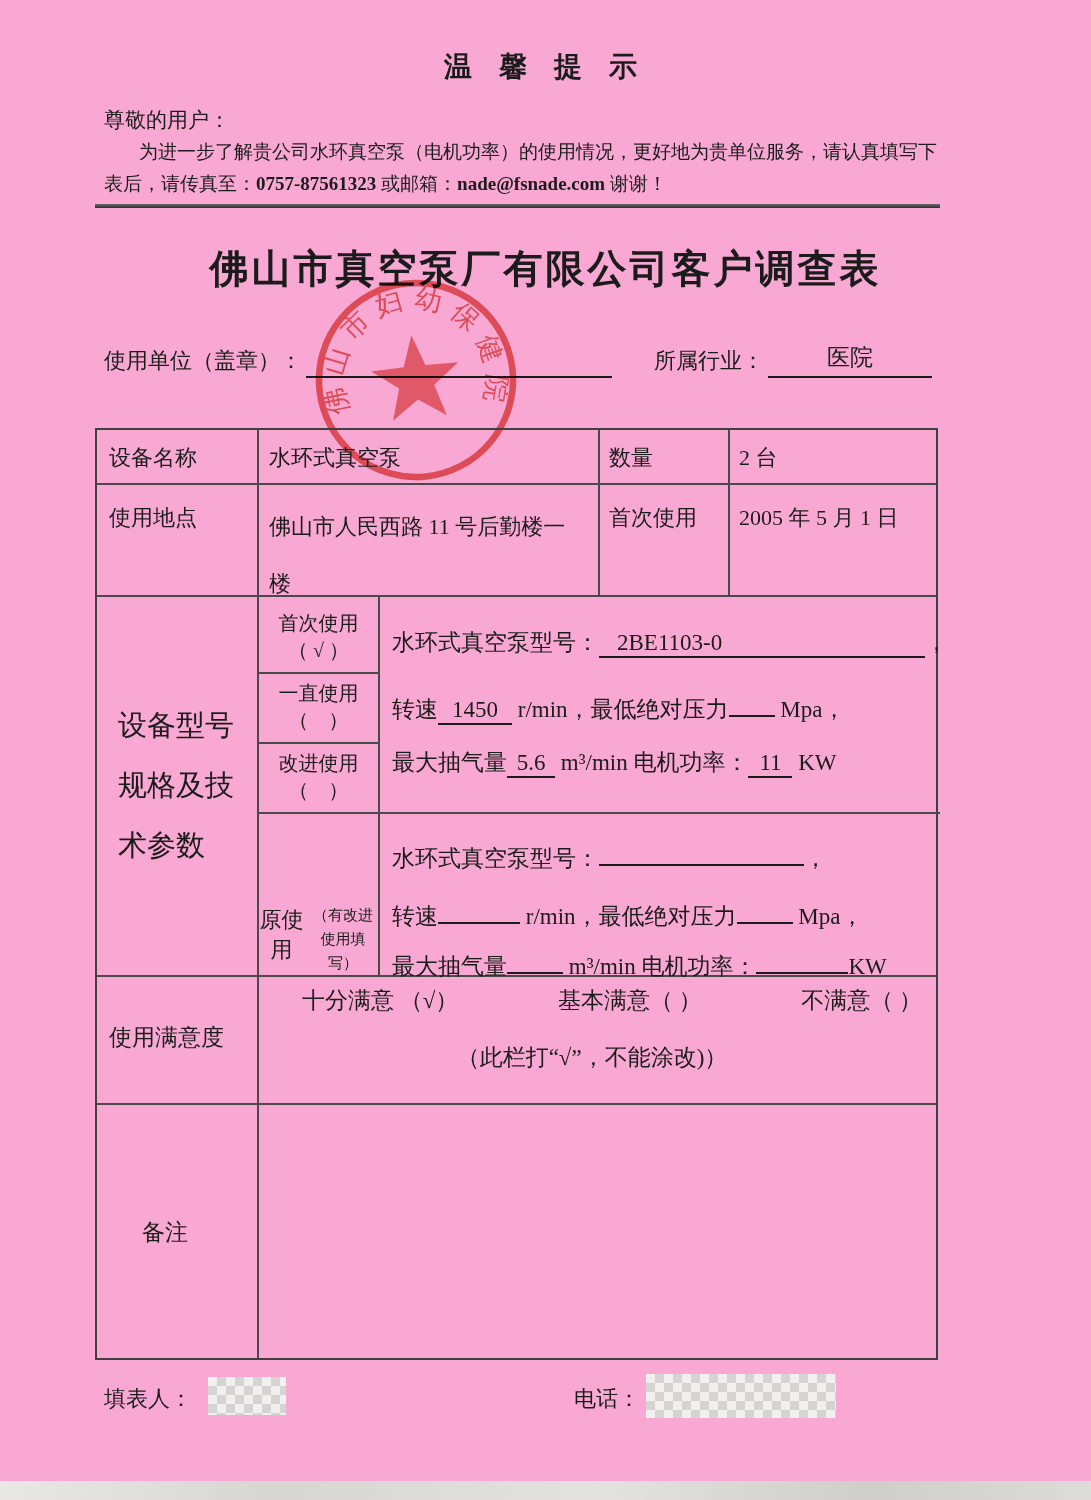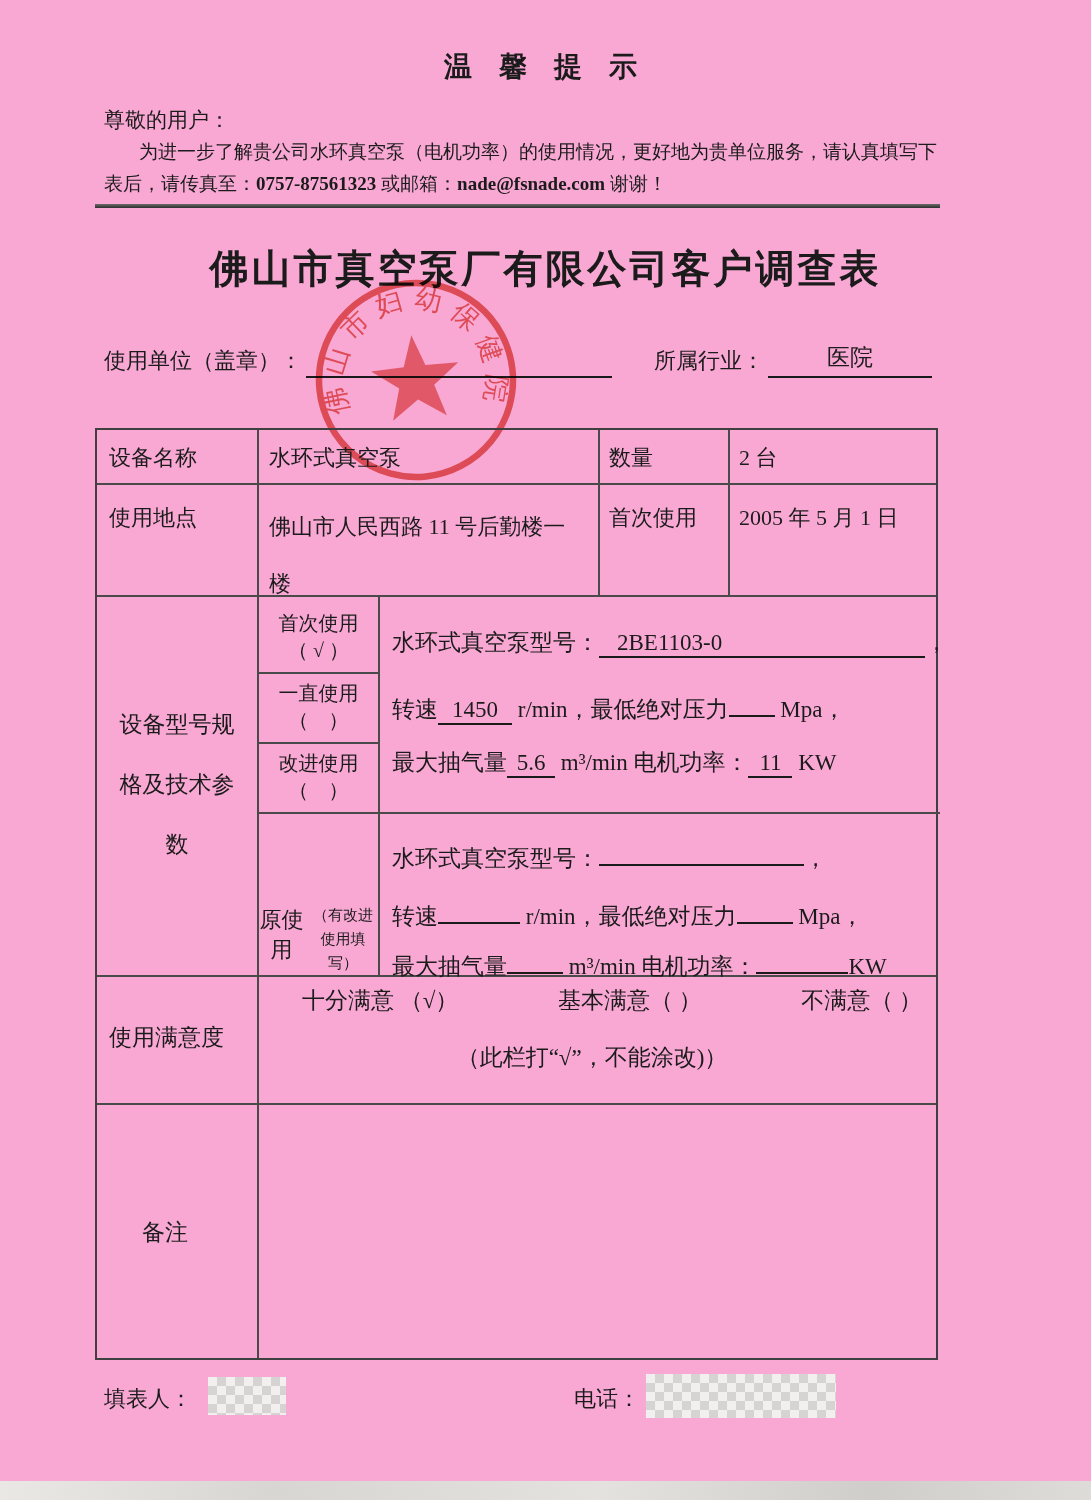--- a/index.html
+++ b/index.html
@@ -28,21 +28,21 @@
 
   
   .stamp{left:311px;top:273px;width:210px;height:214px;opacity:.82;mix-blend-mode:multiply;}
 
   
   .grid{left:95px;top:428px;width:843px;height:932px;border:2px solid #3f3f3f;box-sizing:border-box;}
   .hl{position:absolute;height:2px;background:#4a4a4a;}
   .vl{position:absolute;width:2px;background:#4a4a4a;}
   .cell{position:absolute;font-size:22px;}
   .spec-label-box{position:absolute;left:0;top:165px;width:160px;height:380px;display:flex;align-items:center;justify-content:center;}
-  .spec-label-box p{margin:0;width:118px;text-align:center;font-size:23px;line-height:60px;}
+  .spec-label-box p{margin:0;width:118px;text-align:left;font-size:29px;line-height:60px;}
   .opt{position:absolute;left:160px;width:123px;display:flex;flex-direction:column;align-items:center;justify-content:center;font-size:20px;line-height:27px;text-align:center;}
   .orig-head{position:absolute;left:160px;top:382px;width:123px;height:163px;display:flex;flex-direction:row;align-items:flex-end;justify-content:center;text-align:center;}
   .orig-head .t{font-size:22px;margin-bottom:10px;}
   .orig-head .n{font-size:15px;width:100px;line-height:24px;}
   .specline{position:absolute;left:295px;font-size:23px;white-space:nowrap;}
   .fill{display:inline-block;border-bottom:2px solid #1b1b1b;text-align:center;min-height:26px;}
   .fill.lft{text-align:left;padding-left:18px;}
   .sat-options{position:absolute;left:205px;top:555px;width:620px;display:flex;justify-content:space-between;font-size:23px;}
   .sat-note{position:absolute;left:170px;top:612px;width:650px;text-align:center;font-size:23px;}
   .sat-label{position:absolute;left:12px;top:592px;font-size:23px;}

